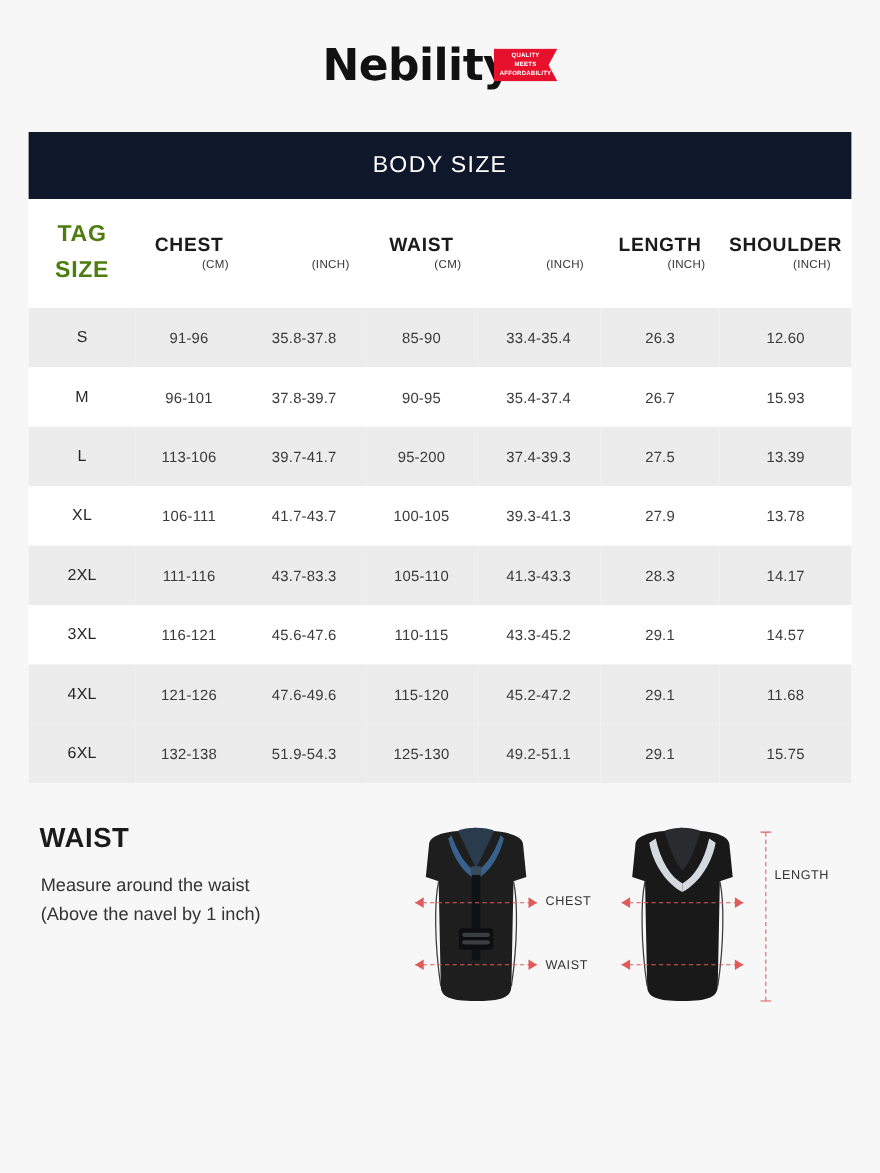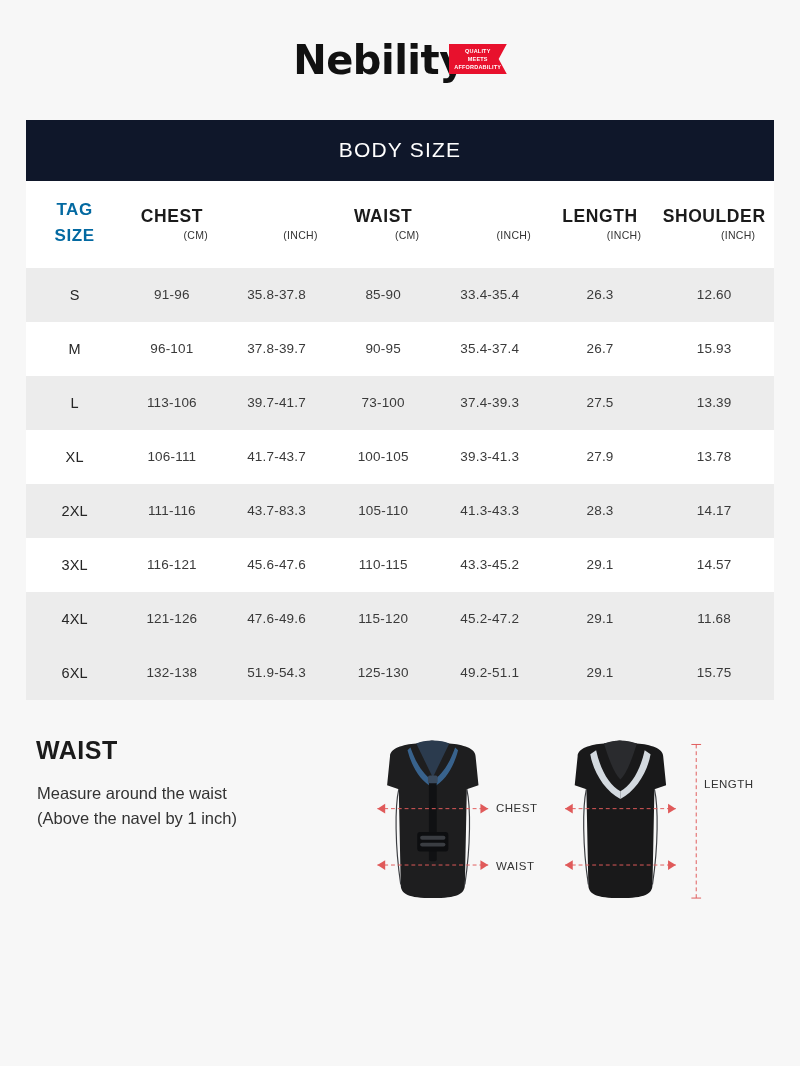--- a/index.html
+++ b/index.html
@@ -104,25 +104,25 @@
     color: #1b1b1b;
   }
   .col-unit {
     font-size: 10.5px;
     font-weight: normal;
     color: #333;
     letter-spacing: 0.3px;
     padding-left: 48px;
   }
   .tag-size {
-    font-size: 17px;
+    font-size: 21px;
     font-weight: bold;
     line-height: 1.55;
     letter-spacing: 0.6px;
-    color: #0369a1;
+    color: #4d7c0f;
     text-align: center;
   }
 
   tbody td {
     text-align: center;
     font-size: 13.5px;
     color: #3a3a3a;
     padding: 19px 0;
     letter-spacing: 0.2px;
   }
@@ -275,21 +275,21 @@
           <td>37.8-39.7</td>
           <td>90-95</td>
           <td>35.4-37.4</td>
           <td>26.7</td>
           <td>15.93</td>
         </tr>
         <tr class="odd">
           <td class="size-cell">L</td>
           <td>113-106</td>
           <td>39.7-41.7</td>
-          <td>73-100</td>
+          <td>95-200</td>
           <td>37.4-39.3</td>
           <td>27.5</td>
           <td>13.39</td>
         </tr>
         <tr class="even">
           <td class="size-cell">XL</td>
           <td>106-111</td>
           <td>41.7-43.7</td>
           <td>100-105</td>
           <td>39.3-41.3</td>

